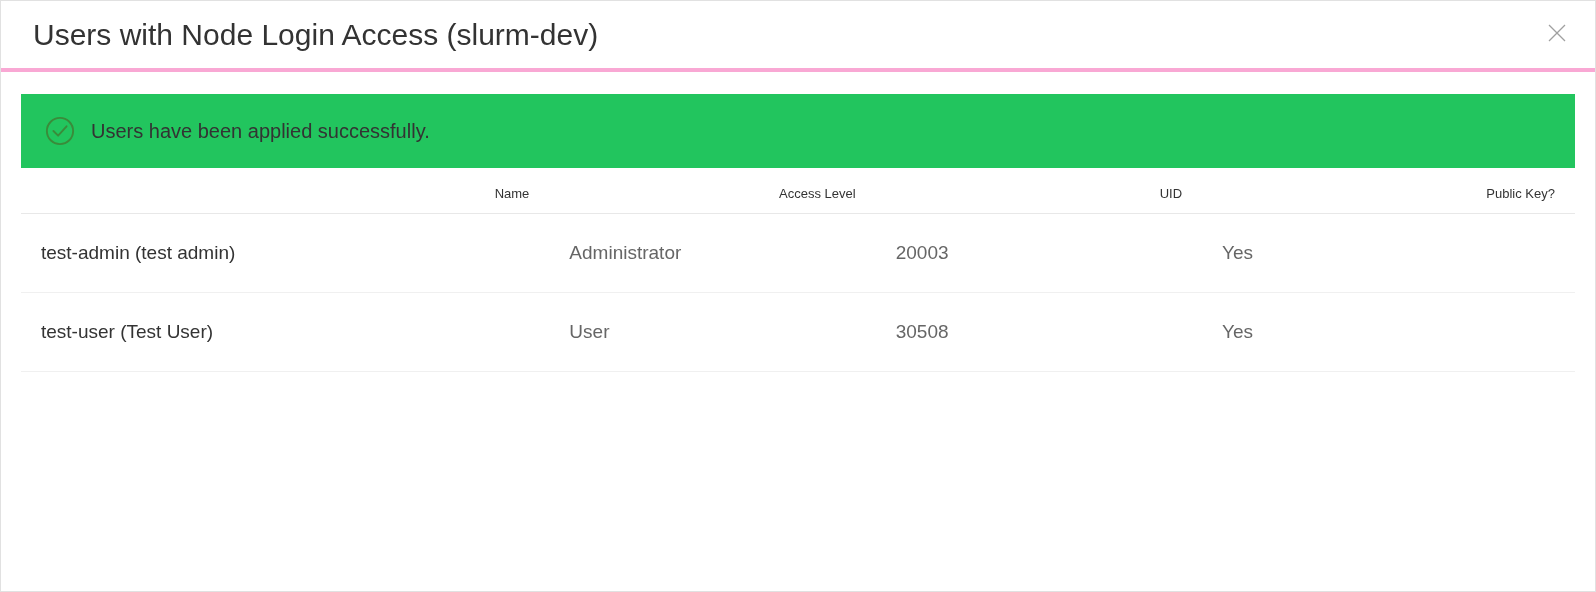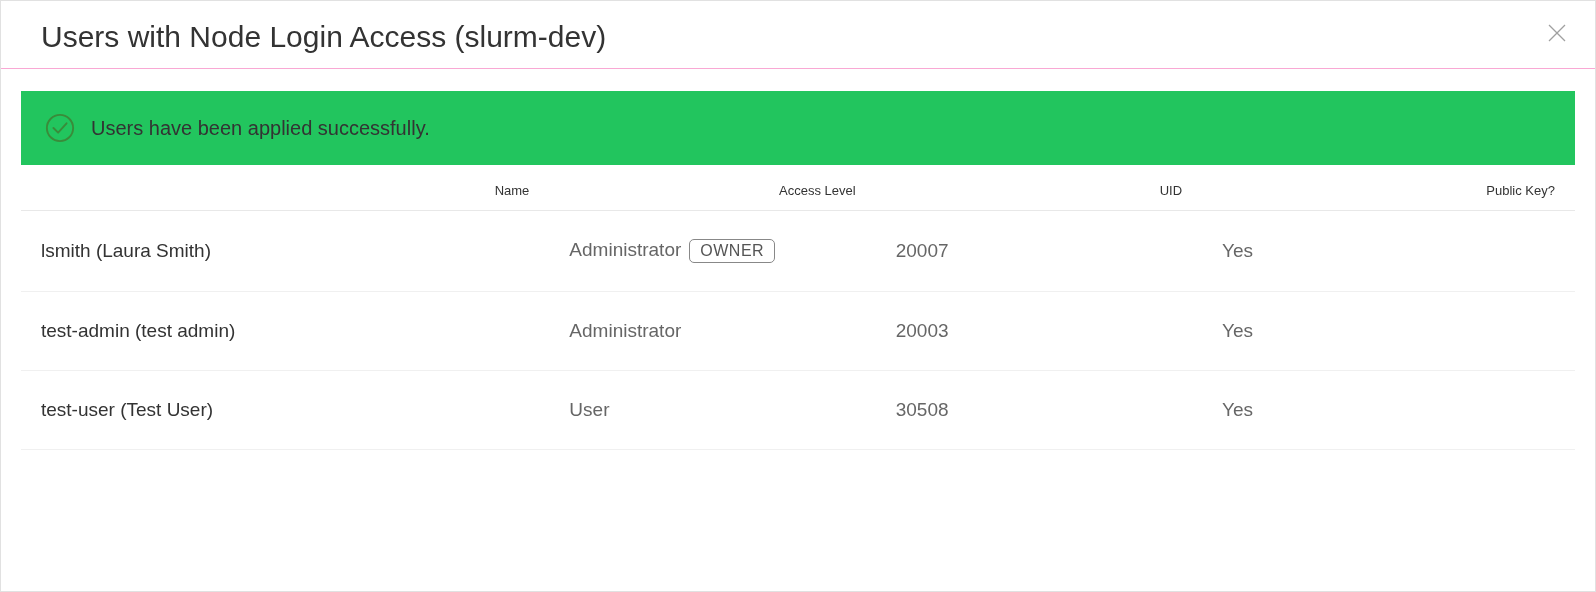--- a/index.html
+++ b/index.html
@@ -12,23 +12,23 @@
       background: #fff;
       color: #323130;
       width: 1596px;
       height: 592px;
       border: 1px solid #e1e1e1;
       overflow: hidden;
     }
     .dialog-header {
       display: flex;
       justify-content: space-between;
-      align-items: flex-end;
-      padding: 14px 20px 14px 40px;
-      border-bottom: 1px solid #f9a8d4;
+      align-items: center;
+      padding: 14px 20px 14px 32px;
+      border-bottom: 4px solid #f9a8d4;
     }
     .dialog-title {
       font-size: 30px;
       font-weight: 400;
       color: #333333;
     }
     .close-btn {
       background: none;
       border: none;
       cursor: pointer;
@@ -153,26 +153,20 @@
     <thead>
       <tr>
         <th class="col-name">Name</th>
         <th class="col-access">Access Level</th>
         <th class="col-uid">UID</th>
         <th class="col-pk">Public Key?</th>
       </tr>
     </thead>
     <tbody id="table-body">
         <tr>
-          <td class="name-cell">lsmith (Laura Smith)</td>
-          <td><span>Administrator</span><span class="owner-badge">OWNER</span></td>
-          <td>20007</td>
-          <td>Yes</td>
-        </tr>
-        <tr>
           <td class="name-cell">test-admin (test admin)</td>
           <td><span>Administrator</span></td>
           <td>20003</td>
           <td>Yes</td>
         </tr>
         <tr>
           <td class="name-cell">test-user (Test User)</td>
           <td><span>User</span></td>
           <td>30508</td>
           <td>Yes</td>

